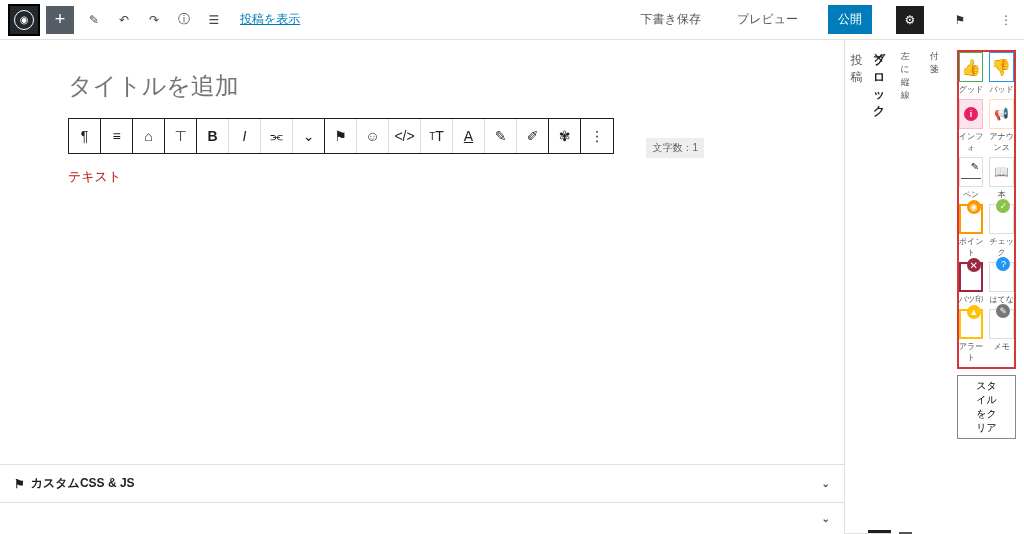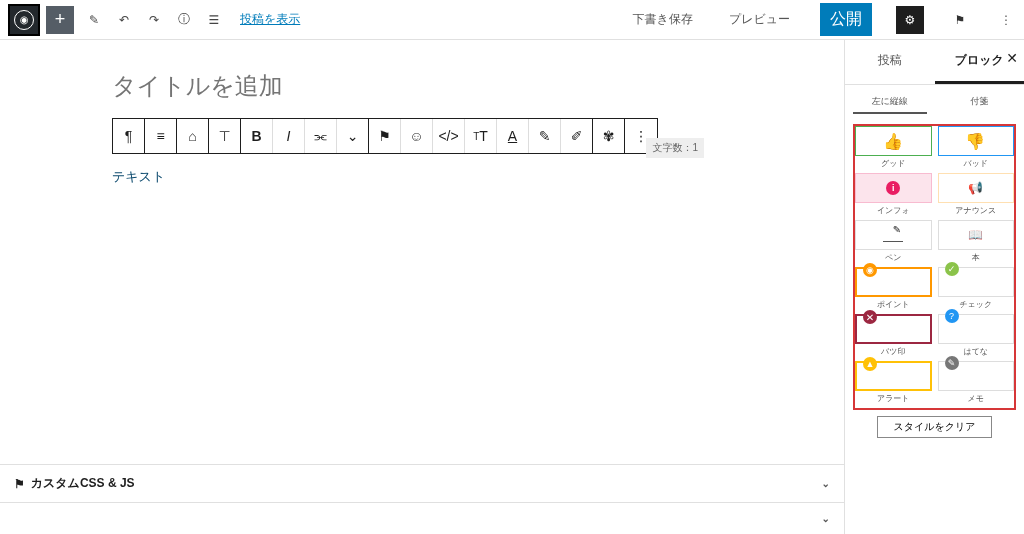--- a/index.html
+++ b/index.html
@@ -6,43 +6,43 @@
     body { font-family: -apple-system, BlinkMacSystemFont, "Segoe UI", sans-serif; font-size: 12px; color: #1e1e1e; width: 1024px; height: 534px; overflow: hidden; background: #fff; }
     
     .top-bar { height: 40px; display: flex; align-items: center; padding: 0 8px; border-bottom: 1px solid #e0e0e0; }
     .logo { width: 32px; height: 32px; background: #23282d; border: 2px solid #000; display: flex; align-items: center; justify-content: center; margin-right: 6px; }
     .logo-inner { width: 20px; height: 20px; border-radius: 50%; border: 1.5px solid #fff; display:flex;align-items:center;justify-content:center;color:#fff;font-size:10px; }
     .add-block { width: 28px; height: 28px; background: #555d66; color: #fff; display: flex; align-items: center; justify-content: center; font-size: 18px; margin-right: 6px; }
     .top-icon { width: 28px; height: 28px; display: flex; align-items: center; justify-content: center; color: #444; margin-right: 2px; }
     .view-post-link { color: #007cba; text-decoration: underline; margin-left: 10px; font-size: 12px; }
     .top-right { margin-left: auto; display: flex; align-items: center; gap: 24px; }
     .top-action { color: #555; font-size: 12px; padding: 4px 6px; }
-    .publish-btn { background: #007cba; color: #fff; padding: 6px 10px; font-size: 16px; border: none; }
+    .publish-btn { background: #007cba; color: #fff; padding: 6px 10px; font-size: 12px; border: none; }
     .settings-btn { width: 28px; height: 28px; background: #1e1e1e; color: #fff; display: flex; align-items: center; justify-content: center; }
     .swell-icon { width: 24px; height: 24px; display:flex;align-items:center;justify-content:center;color:#333; }
     .more-v { width: 20px; display:flex;align-items:center;justify-content:center;color:#555;}
     
     .main-layout { display: flex; height: calc(100% - 40px); }
     .editor-area { flex: 1; position: relative; background: #fff; overflow:hidden; }
-    .editor-content { padding: 30px 0 0 68px; max-width: 700px; margin-left: 44px; }
+    .editor-content { padding: 30px 0 0 68px; max-width: 700px; }
     .title-placeholder { font-size: 24px; color: #757575; font-weight: 500; margin-bottom: 16px; }
     .word-count { position: absolute; top: 98px; right: 140px; background: #eee; color: #666; font-size: 10px; padding: 3px 6px; text-align: right; }
     
     .toolbar { display: inline-flex; border: 1px solid #1e1e1e; margin-bottom: 14px; background: #fff; }
     .toolbar-btn { width: 32px; height: 34px; display: flex; align-items: center; justify-content: center; border-right: 1px solid #ddd; font-size: 14px; color: #1e1e1e; }
     .toolbar-btn.sep { border-right: 1px solid #1e1e1e; }
     .toolbar-btn:last-child { border-right: none; }
     
-    .paragraph-text { color: #0c4a6e; font-size: 13px; }
+    .paragraph-text { color: #b91c1c; font-size: 13px; }
     
     .bottom-panels { position: absolute; bottom: 0; left: 0; right: 0; }
     .panel-row { border-top: 1px solid #e0e0e0; padding: 10px 14px; display: flex; align-items: center; font-size: 12px; font-weight: 600; color: #1e1e1e; }
     .panel-chevron { margin-left: auto; color: #555; font-size: 10px; }
     
-    .sidebar { width: 180px; border-left: 1px solid #e0e0e0; display: flex; flex-direction: column; overflow-y: auto; }
+    .sidebar { width: 180px; border-left: 1px solid #e0e0e0; display: flex; flex-direction: row; overflow-y: auto; }
     .sidebar-tabs { display: flex; position: relative; border-bottom: 1px solid #e0e0e0; }
     .sidebar-tab { flex: 1; text-align: center; padding: 12px 4px; font-size: 12px; color: #555; }
     .sidebar-tab.active { font-weight: 600; color: #1e1e1e; border-bottom: 3px solid #1e1e1e; }
     .close-x { position: absolute; right: 6px; top: 10px; font-size: 14px; }
     
     .sub-tabs { display: flex; padding: 6px 8px 0; gap: 16px; }
     .sub-tab { flex: 1; text-align: center; font-size: 9px; padding: 4px 2px; color: #555; }
     .sub-tab.active { border-bottom: 2px solid #555; }
     
     .styles-grid { padding: 6px 8px; }

